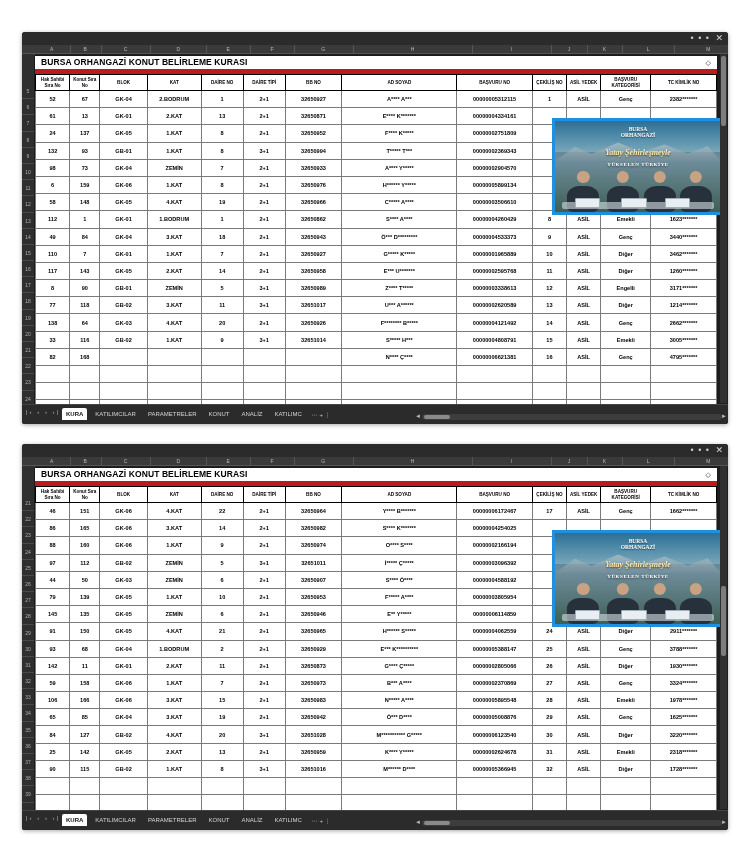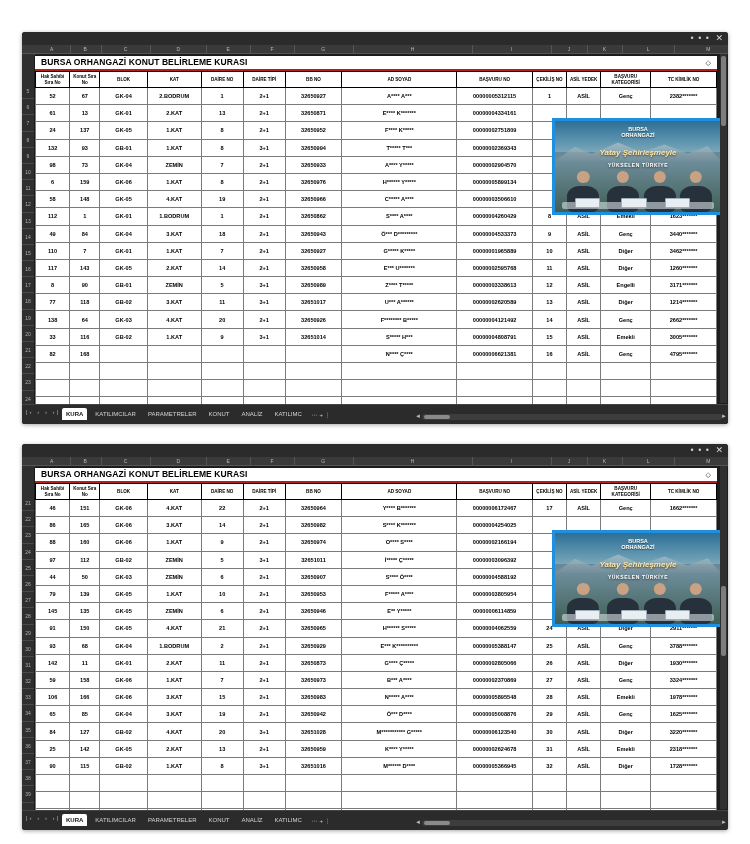--- a/index.html
+++ b/index.html
@@ -97,21 +97,21 @@
     position: relative;
     margin-left: 12px;
     margin-right: 10px;
     background: #ffffff;
     border: 1px solid #1a1a1a;
     box-sizing: border-box;
   }
 
   .title-row {
     background: #ffffff;
-    border-bottom: 2px solid #b91c1c;
+    border-bottom: 5px solid #b91c1c;
     height: 13px;
     position: relative;
   }
   .title-row .t-text {
     position: absolute;
     left: 6px;
     top: 0;
     line-height: 13px;
     font-size: 8.5px;
     font-weight: bold;
@@ -162,20 +162,21 @@
     font-weight: bold;
   }
   tr.r-empty td { height: 16.2px; }
 
   .overlay-video {
     position: absolute;
     border: 3px solid #1f8fe0;
     box-sizing: border-box;
     background: linear-gradient(180deg, #4f7a8e 0%, #6d8c9a 45%, #3f5f55 100%);
     overflow: hidden;
+    font-family: Liberation Serif, serif;
   }
   .ov-top {
     position: absolute;
     left: 0; right: 0; top: 0;
     height: 34%;
     background: linear-gradient(180deg,#2e6f95 0%, #5891ad 60%, #7aa7b8 100%);
   }
   .ov-mount {
     position: absolute;
     left: 0; right: 0; top: 18%;

